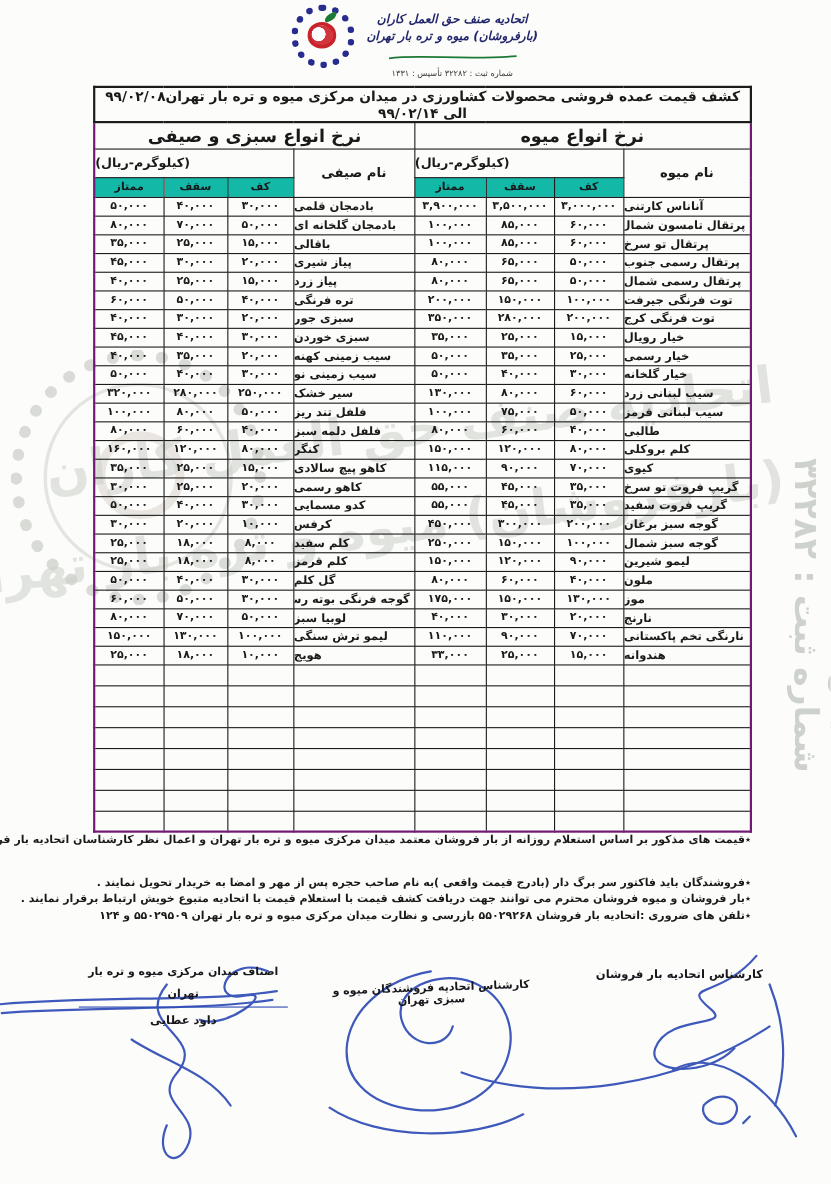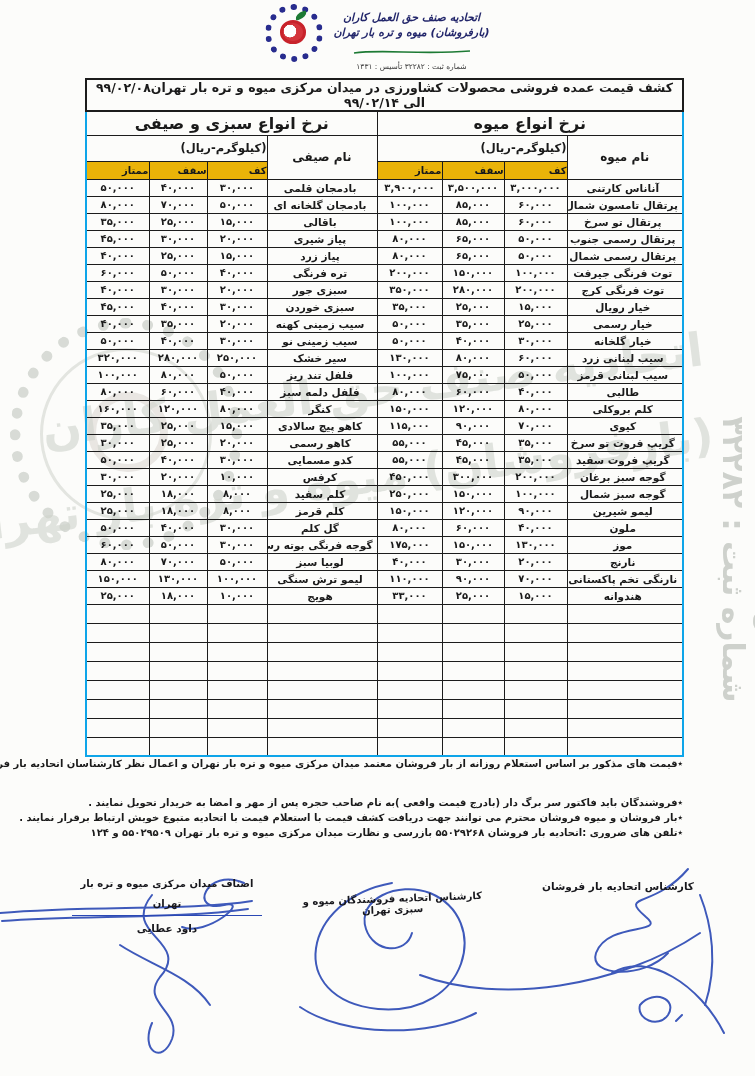--- a/index.html
+++ b/index.html
@@ -66,36 +66,36 @@
   table.price {
     width:597px; border-collapse:collapse; table-layout:fixed;
     background:transparent;
   }
   table.price td, table.price th { border:1px solid #1c1c1c; overflow:hidden; }
   .title-cell {
     height:30px; font-size:12.5px; font-weight:bold; text-align:center;
     border-width:2px !important;
   }
   .band-cell { height:24px; font-size:16px; font-weight:bold; text-align:center; }
-  .unit-cell { height:26px; font-size:11.5px; font-weight:bold; text-align:right; }
+  .unit-cell { height:26px; font-size:11.5px; font-weight:bold; text-align:left; }
   .namehead-cell { font-size:12px; font-weight:bold; text-align:center; }
   .colhead-cell {
-    height:18px; font-size:10px; font-weight:bold; text-align:right;
-    background:#eab308; color:#15181c;
+    height:18px; font-size:10px; font-weight:bold; text-align:center;
+    background:#14b8a6; color:#15181c;
   }
   .name-cell {
-    height:17px; font-size:10.5px; font-weight:bold; text-align:center;
+    height:17px; font-size:10.5px; font-weight:bold; text-align:left;
     padding-right:4px; white-space:nowrap;
   }
   .num-cell {
     height:17px; font-size:10px; font-weight:bold; text-align:center;
     direction:ltr; white-space:nowrap; letter-spacing:.5px;
   }
   .empty-cell { height:19px; }
-  table.price { border:2px solid #0ea5e9; }
+  table.price { border:2px solid #701a75; }
   
   .notes { position:absolute; top:756px; right:72px; width:612px; z-index:2; }
   .note-line {
     font-size:10px; font-weight:bold; text-align:right; line-height:15px;
     white-space:nowrap;
   }
   .note-first { margin-bottom:24px; }
   .note-center {
     margin-top:4px; text-align:center; font-size:11px; font-weight:bold;
   }

